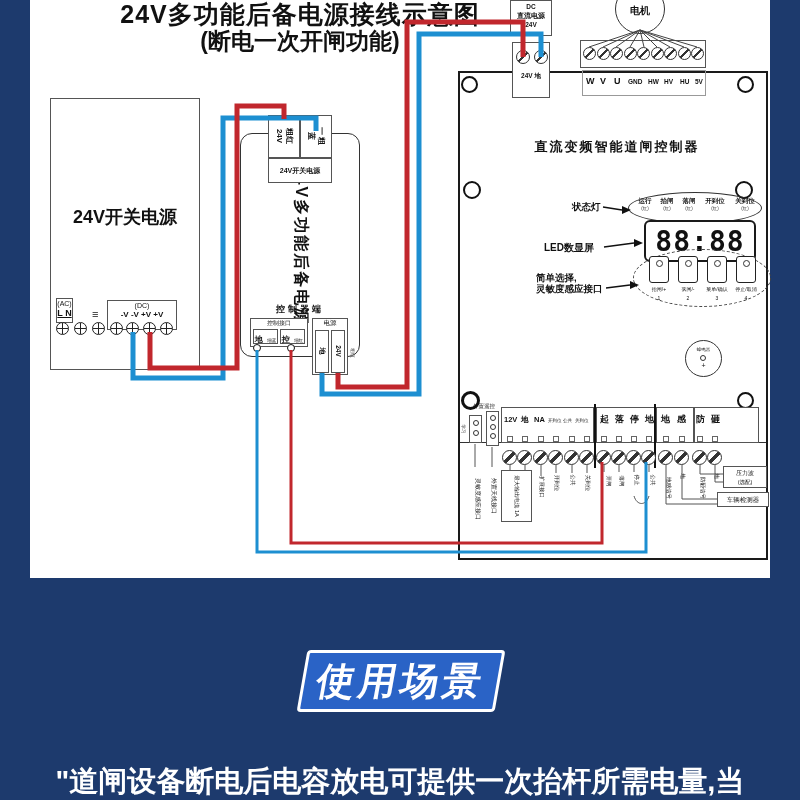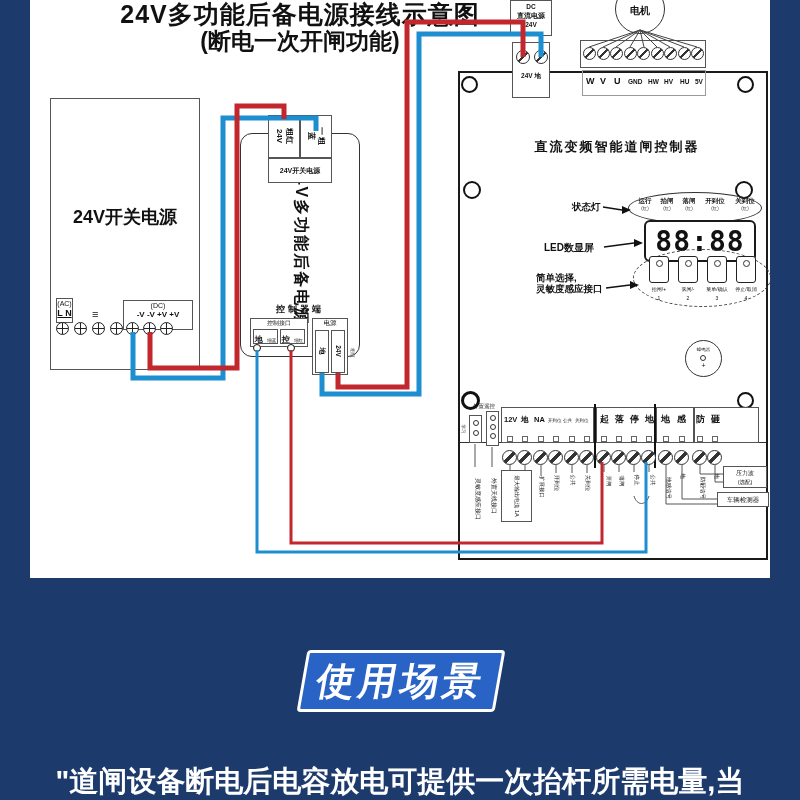--- a/index.html
+++ b/index.html
@@ -48,21 +48,21 @@
   <div class="abs cn bold" style="left:60px;top:-2px;width:480px;font-size:25px;letter-spacing:1px">24V多功能后备电源接线示意图</div>
   <div class="abs cn bold" style="left:60px;top:26px;width:480px;font-size:23px">(断电一次开闸功能)</div>
 
   <div class="abs bx" style="left:50px;top:98px;width:150px;height:272px"></div>
   <div class="abs cn bold" style="left:52px;top:205px;width:146px;font-size:18px">24V开关电源</div>
   <div class="abs bx cn" style="left:56px;top:298px;width:17px;height:25px">
     <div style="font-size:7px;line-height:9px">(AC)</div>
     <div class="bold" style="font-size:9px;text-decoration:underline">L  N</div>
   </div>
   <div class="abs" style="left:92px;top:308px;font-size:11px;font-weight:bold">≡</div>
-  <div class="abs bx cn" style="left:123px;top:300px;width:70px;height:30px">
+  <div class="abs bx cn" style="left:107px;top:300px;width:70px;height:30px">
     <div style="font-size:7px;line-height:9px">(DC)</div>
     <div class="bold" style="font-size:8px;white-space:nowrap">-V -V +V +V</div>
   </div>
   <div class="abs screwx" style="left:56px;top:322px;width:13px;height:13px"></div>
   <div class="abs screwx" style="left:74px;top:322px;width:13px;height:13px"></div>
   <div class="abs screwx" style="left:92px;top:322px;width:13px;height:13px"></div>
   <div class="abs screwx" style="left:110px;top:322px;width:13px;height:13px"></div>
   <div class="abs screwx" style="left:126px;top:322px;width:13px;height:13px"></div>
   <div class="abs screwx" style="left:143px;top:322px;width:13px;height:13px"></div>
   <div class="abs screwx" style="left:160px;top:322px;width:13px;height:13px"></div>

